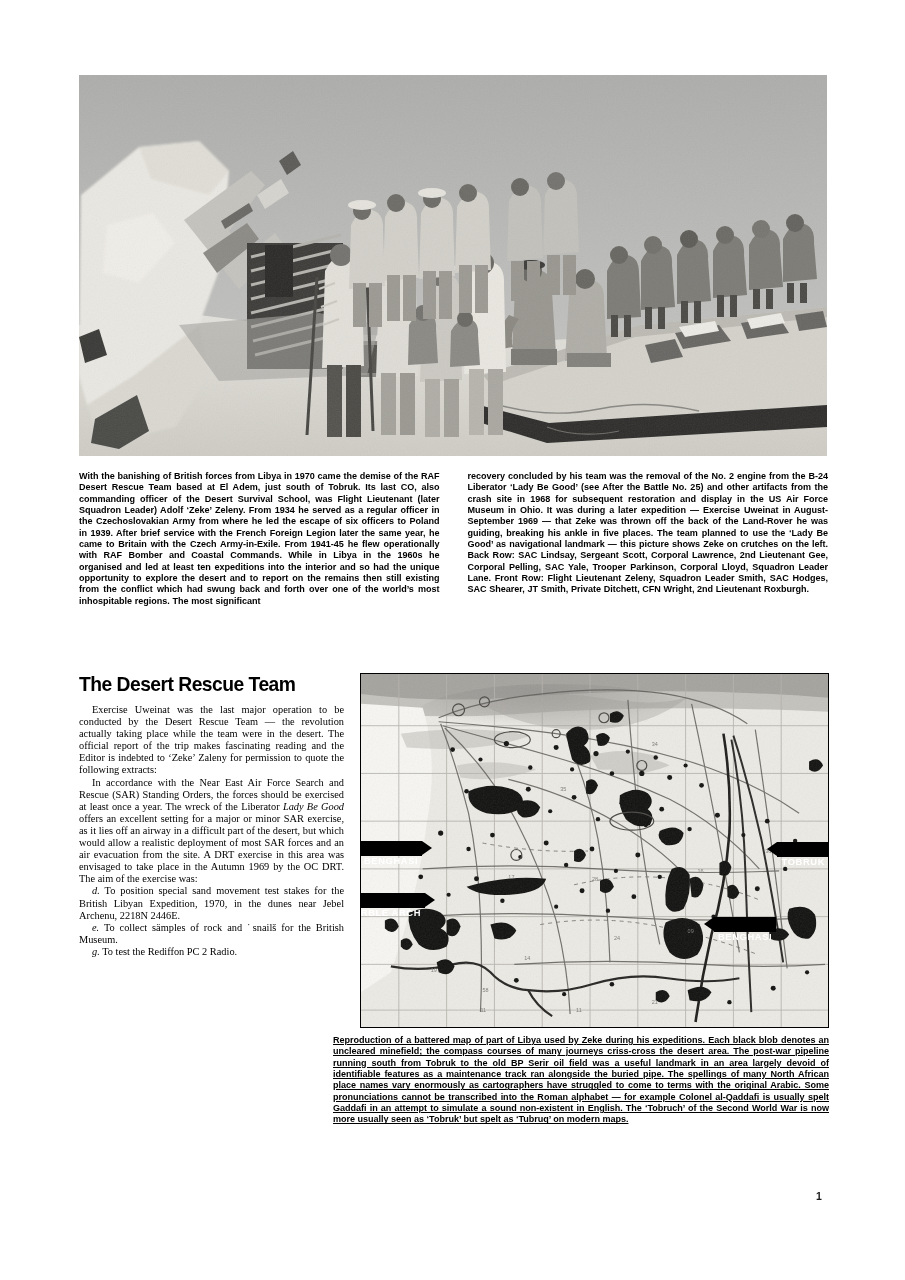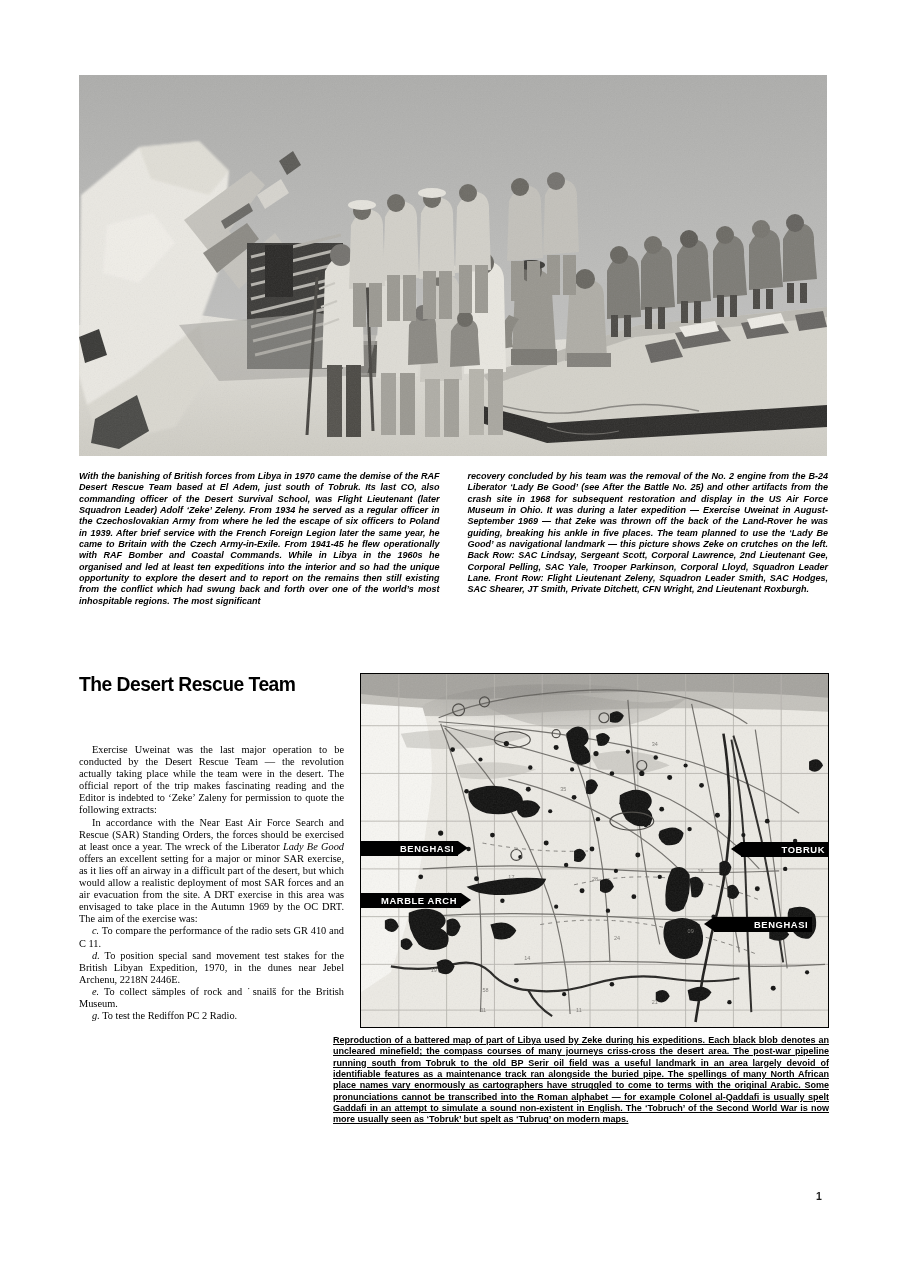--- a/index.html
+++ b/index.html
@@ -29,21 +29,20 @@
   #photo svg { display: block; width: 100%; height: 100%; }
 
   
   .cap-cols {
     position: absolute;
     left: 79px;
     top: 471px;
     width: 749px;
     display: flex;
     gap: 28px;
-    font-style: italic;
   }
   .cap-col {
     width: 363px;
     font-family: "Liberation Sans", sans-serif;
     font-weight: bold;
     font-size: 9.05px;
     line-height: 11.35px;
     letter-spacing: -0.02px;
     text-align: justify;
     color: #000;
@@ -70,21 +69,20 @@
   #body-col {
     position: absolute;
     left: 79px;
     top: 704px;
     width: 265px;
     font-family: "Liberation Serif", serif;
     font-size: 10.35px;
     line-height: 12.1px;
     color: #000;
     text-align: justify;
-    margin-top: 40px;
   }
   #body-col p {
     margin: 0;
     text-indent: 13px;
   }
   #body-col p.gap { margin-top: 11px; }
   #body-col i { font-style: italic; }
 
   
   #map {
@@ -106,21 +104,21 @@
     background: #000;
     color: #fff;
     font-family: "Liberation Sans", sans-serif;
     font-weight: bold;
     font-size: 9.4px;
     letter-spacing: 0.6px;
     line-height: 15px;
     white-space: nowrap;
     z-index: 5;
   }
-  .map-tag .txt { display: block; padding: 0 4px; margin-left: 36px; }
+  .map-tag .txt { display: block; padding: 12px 4px; }
   .map-tag::after {
     content: "";
     position: absolute;
     top: 0;
     width: 0; height: 0;
     border-top: 7.5px solid transparent;
     border-bottom: 7.5px solid transparent;
   }
   .map-tag.right-point::after {
     left: 100%;
@@ -395,21 +393,20 @@
   <div class="cap-col">With the banishing of British forces from Libya in 1970 came the demise of the RAF Desert Rescue Team based at El Adem, just south of Tobruk. Its last CO, also commanding officer of the Desert Survival School, was Flight Lieutenant (later Squadron Leader) Adolf ‘Zeke’ Zeleny. From 1934 he served as a regular officer in the Czechoslovakian Army from where he led the escape of six officers to Poland in 1939. After brief service with the French Foreign Legion later the same year, he came to Britain with the Czech Army-in-Exile. From 1941-45 he flew operationally with RAF Bomber and Coastal Commands. While in Libya in the 1960s he organised and led at least ten expeditions into the interior and so had the unique opportunity to explore the desert and to report on the remains then still existing from the conflict which had swung back and forth over one of the world’s most inhospitable regions. The most significant</div>
   <div class="cap-col">recovery concluded by his team was the removal of the No. 2 engine from the B-24 Liberator ‘Lady Be Good’ (see After the Battle No. 25) and other artifacts from the crash site in 1968 for subsequent restoration and display in the US Air Force Museum in Ohio. It was during a later expedition — Exercise Uweinat in August-September 1969 — that Zeke was thrown off the back of the Land-Rover he was guiding, breaking his ankle in five places. The team planned to use the ‘Lady Be Good’ as navigational landmark — this picture shows Zeke on crutches on the left. Back Row: SAC Lindsay, Sergeant Scott, Corporal Lawrence, 2nd Lieutenant Gee, Corporal Pelling, SAC Yale, Trooper Parkinson, Corporal Lloyd, Squadron Leader Lane. Front Row: Flight Lieutenant Zeleny, Squadron Leader Smith, SAC Hodges, SAC Shearer, JT Smith, Private Ditchett, CFN Wright, 2nd Lieutenant Roxburgh.</div>
 </div>
 
 <div id="article-heading">The Desert Rescue Team</div>
 
 <div id="body-col">
   <p>Exercise Uweinat was the last major operation to be conducted by the Desert Rescue Team — the revolution actually taking place while the team were in the desert. The official report of the trip makes fascinating reading and the Editor is indebted to ‘Zeke’ Zaleny for permission to quote the following extracts:</p>
   <p><span>In accordance with the Near East Air Force Search and Rescue (SAR) Standing Orders, the forces should be exercised at least once a year. The wreck of the Liberator </span><i>Lady Be Good</i><span> offers an excellent setting for a major or minor SAR exercise, as it lies off an airway in a difficult part of the desert, but which would allow a realistic deployment of most SAR forces and an air evacuation from the site. A DRT exercise in this area was envisaged to take place in the Autumn 1969 by the OC DRT. The aim of the exercise was:</span></p>
 
-  <p><i>c.</i><span> To compare the performance of the radio sets GR 410 and C 11.</span></p>
   <p><i>d.</i><span> To position special sand movement test stakes for the British Libyan Expedition, 1970, in the dunes near Jebel Archenu, 2218N 2446E.</span></p>
   <p><i>e.</i><span> To collect sämples of rock and ˙snailš for the British Museum.</span></p>
   <p><i>g.</i><span> To test the Rediffon PC 2 Radio.</span></p>
 </div>
 
 <div id="map">
   <svg viewBox="0 0 469 355" preserveAspectRatio="none">
     <defs>
       <filter id="mapGrain">
         <feTurbulence type="fractalNoise" baseFrequency="0.7" numOctaves="4" result="n"></feTurbulence>

